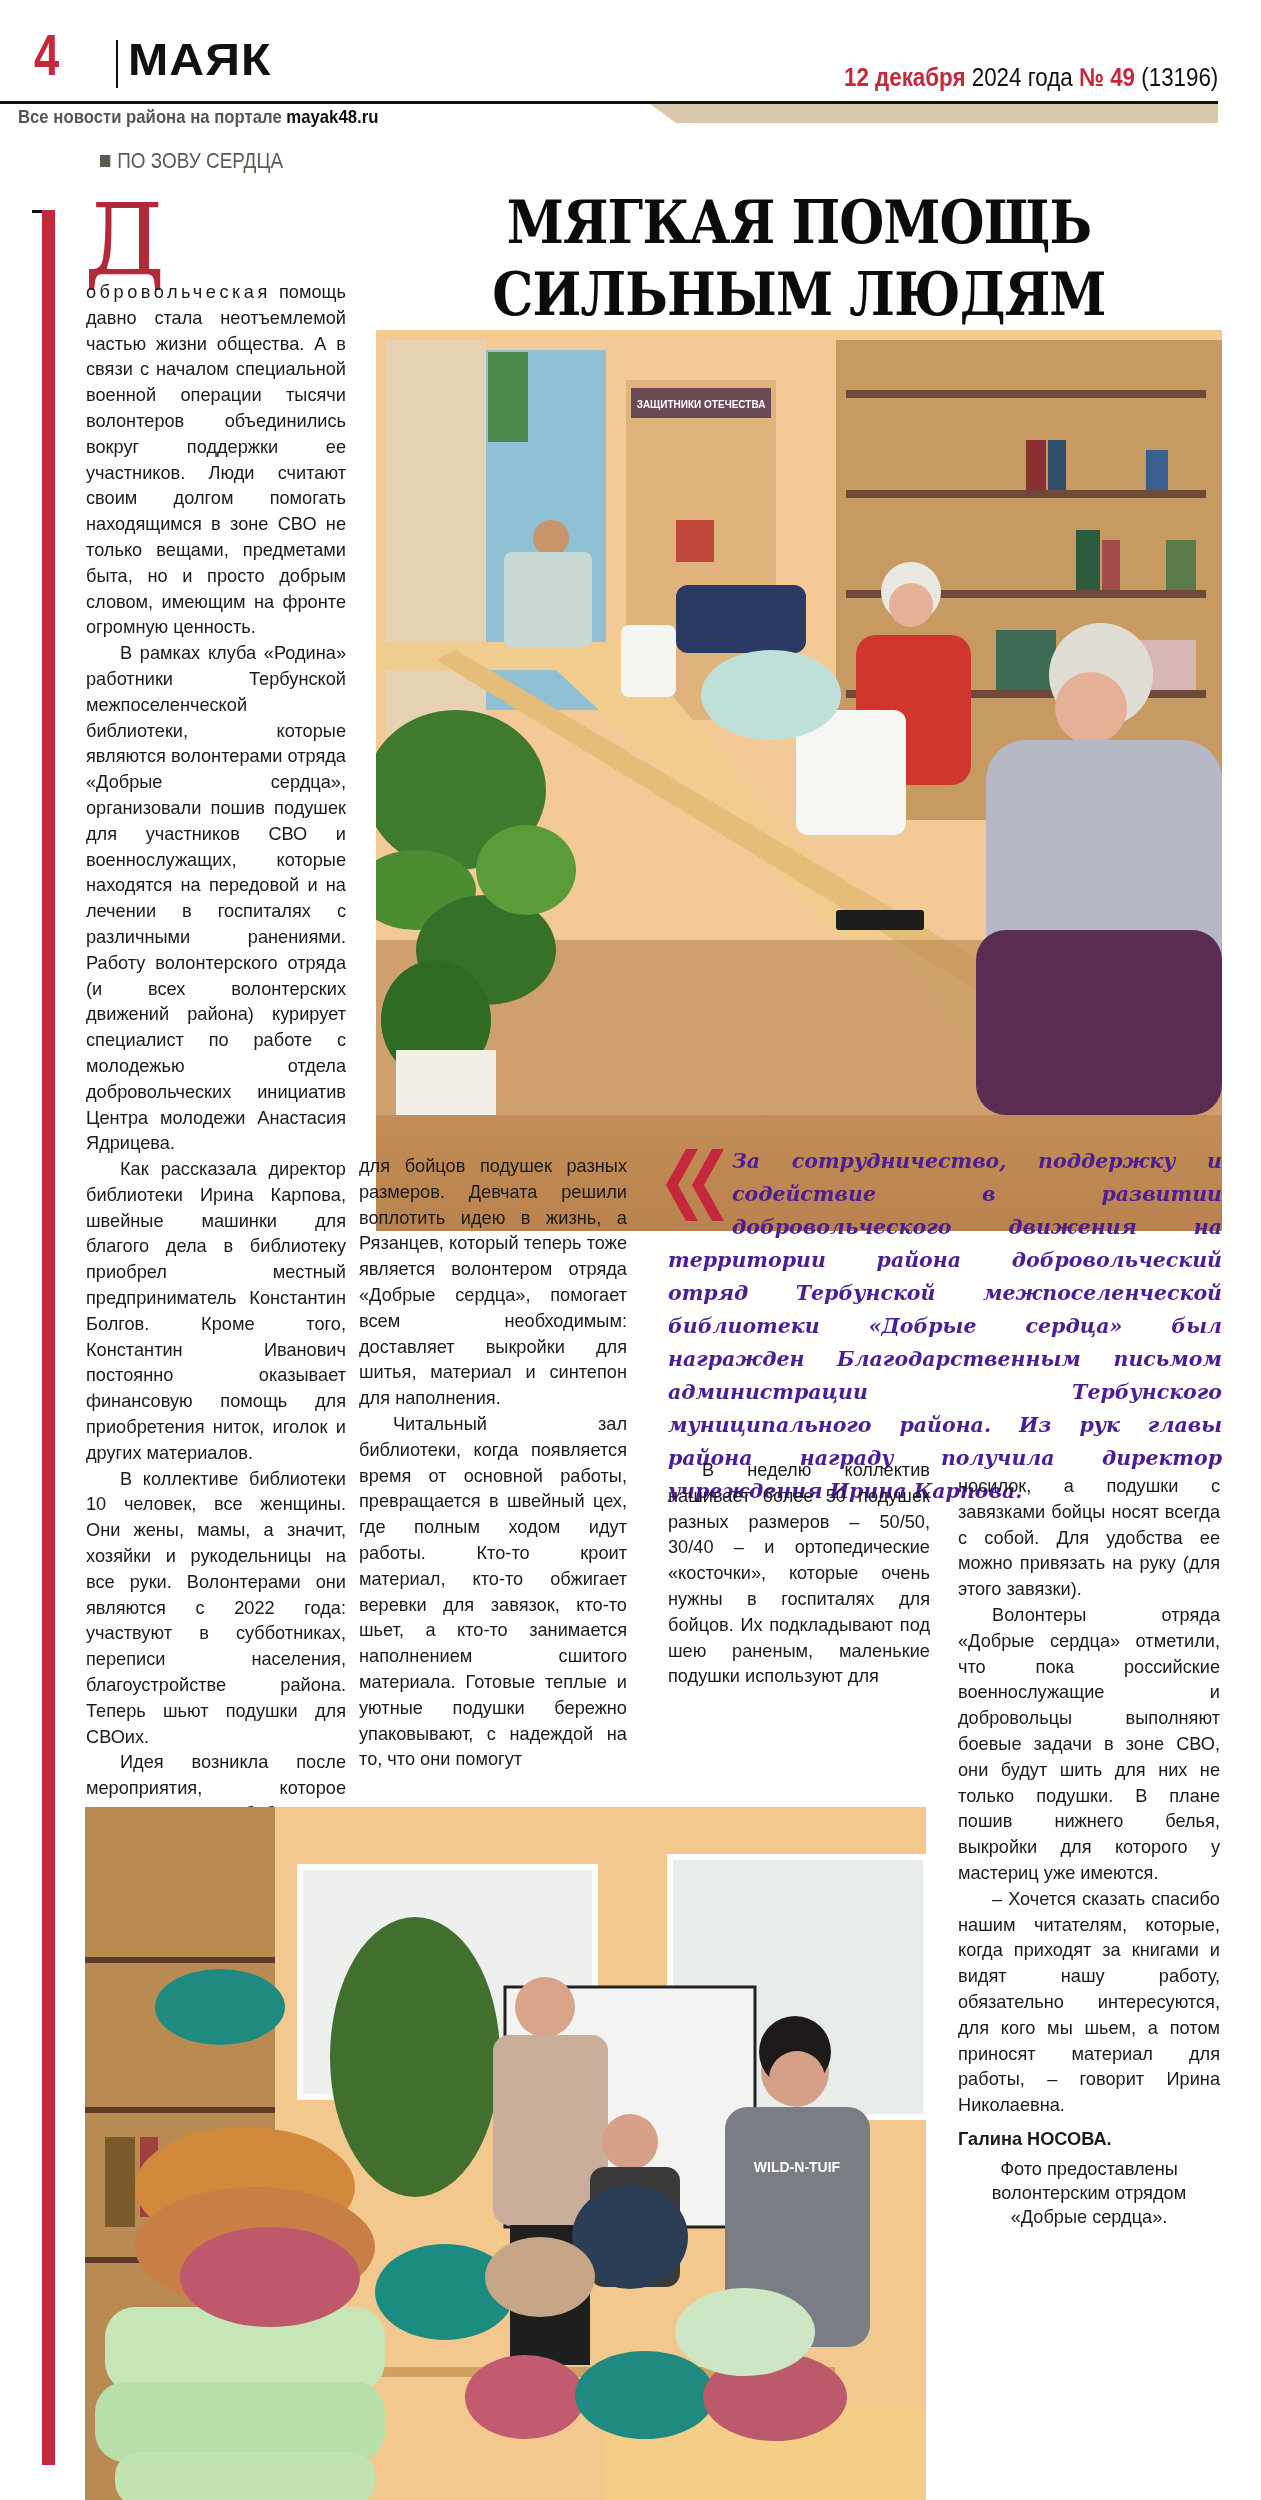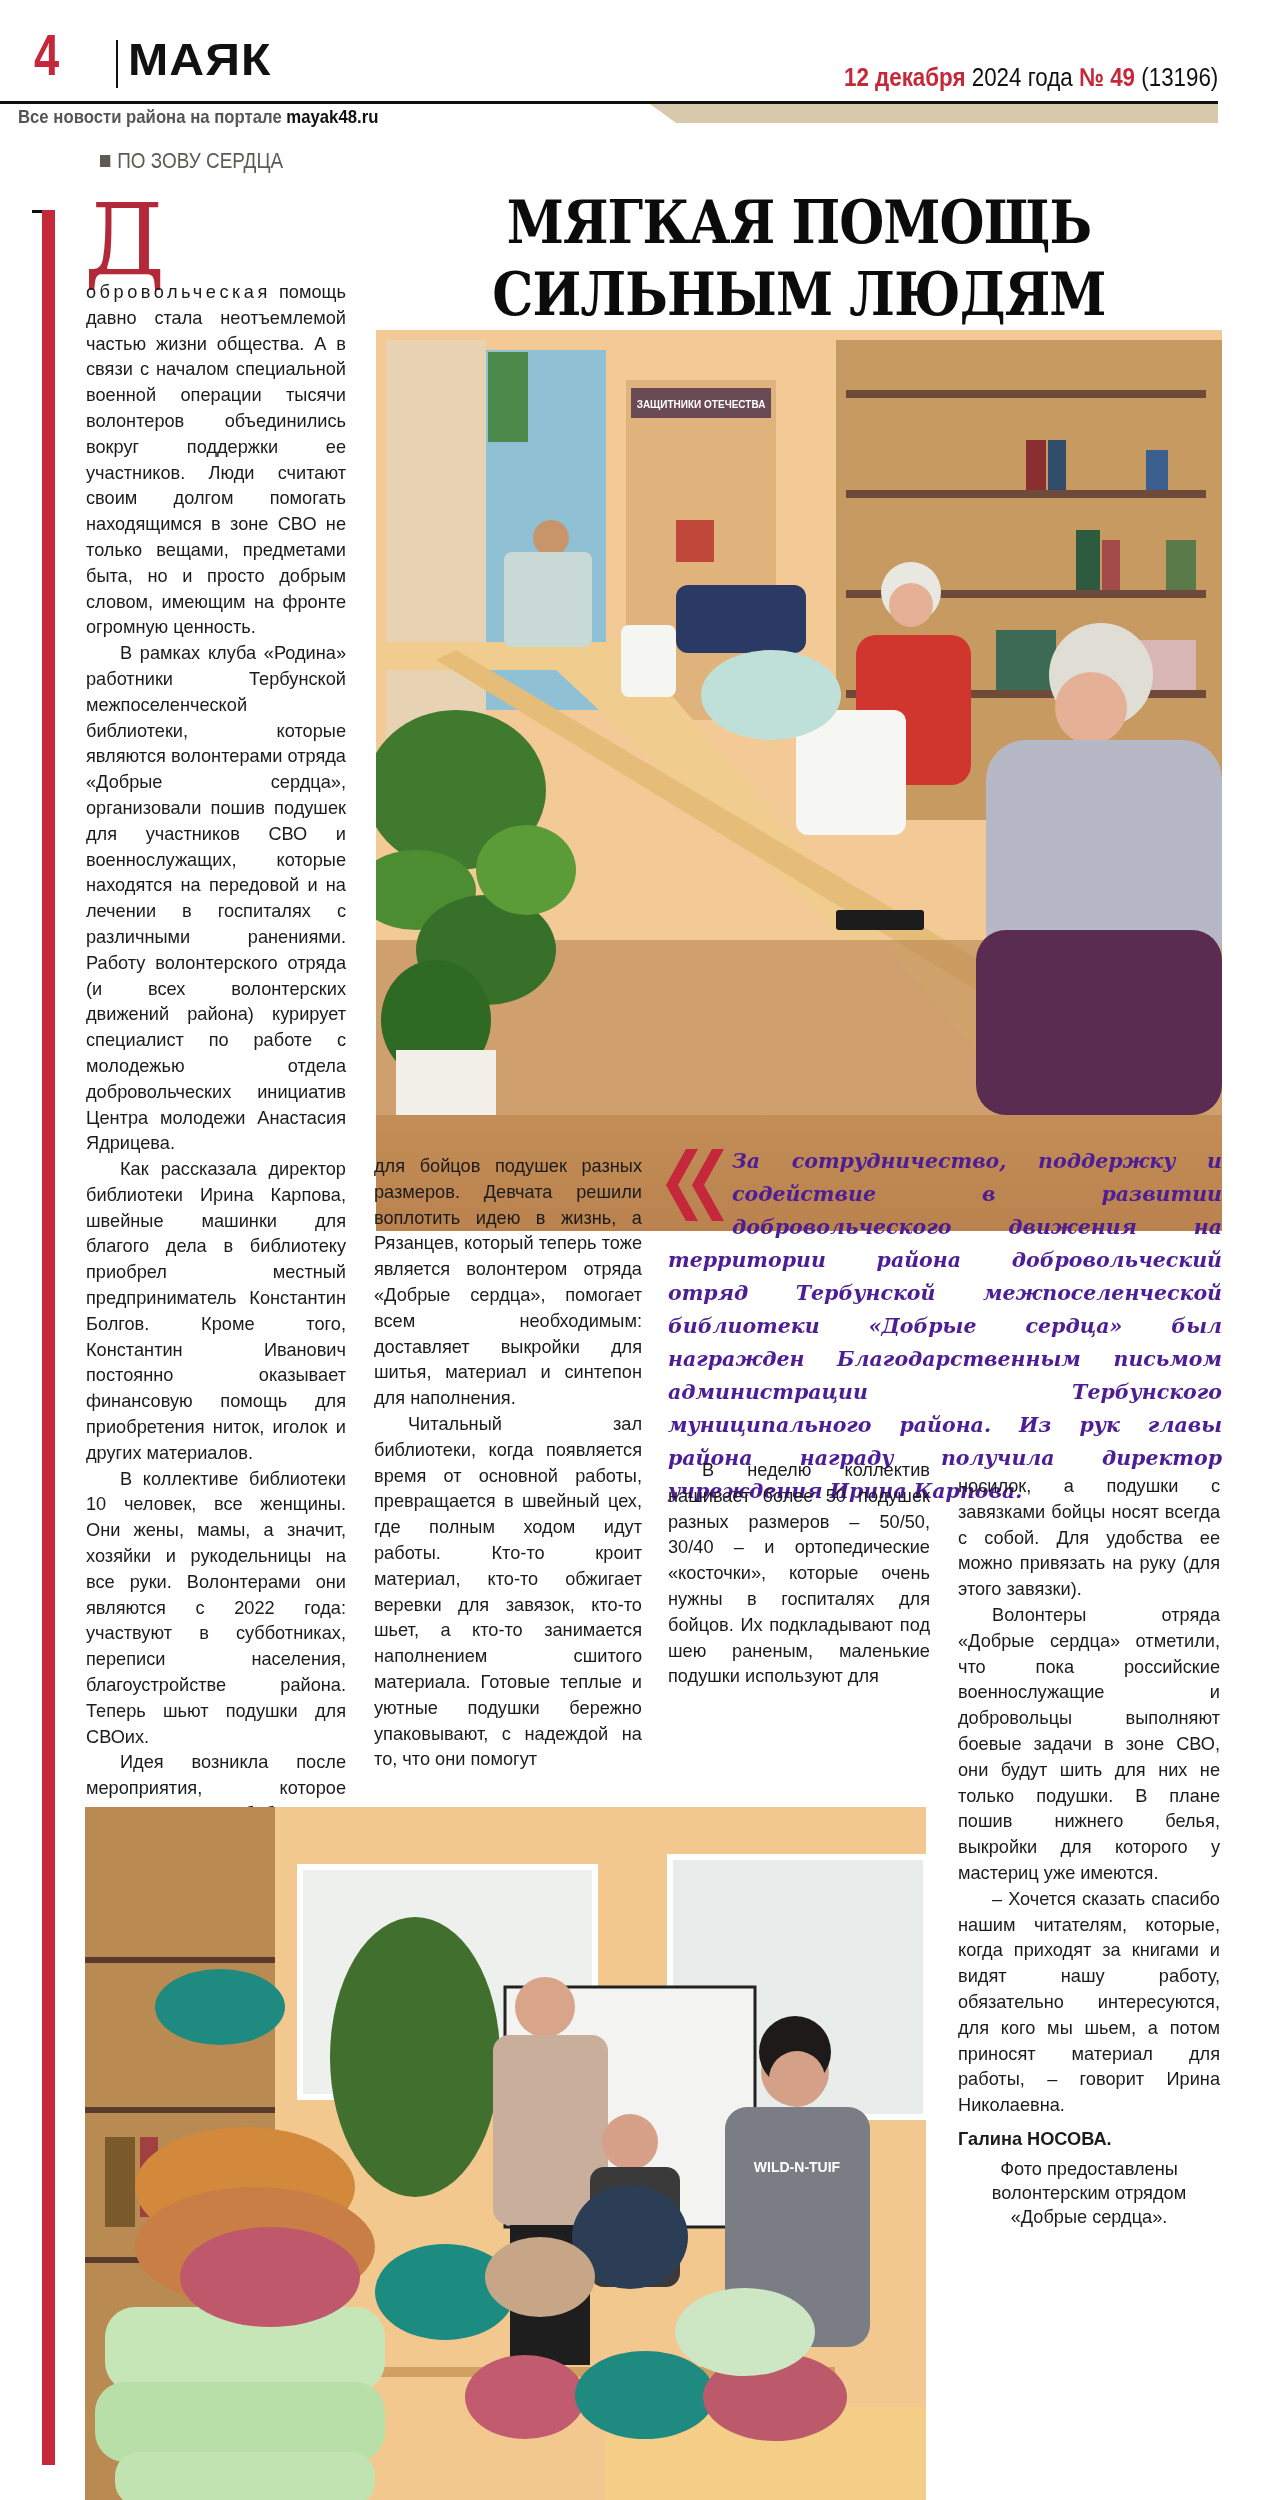--- a/index.html
+++ b/index.html
@@ -29,21 +29,21 @@
   .red-bar-cap { left: 32px; top: 210px; width: 22px; height: 3px; background: #111; }
 
   
   .headline { left: 376px; top: 186px; width: 846px; text-align: center; font-family: "DejaVu Serif", serif; font-weight: 700; font-size: 60px; line-height: 72px; letter-spacing: -1px; transform: scaleX(0.86); transform-origin: center top; color: #0b0b0b; }
 
   
   .col { font-size: 18.2px; line-height: 25.8px; color: #1b1b1b; text-align: justify; hyphens: manual; }
   .col p { text-indent: 34px; }
   .col p.noindent { text-indent: 0; }
   .col1 { left: 86px; top: 196px; width: 260px; }
-  .col2 { left: 374px; top: 1154px; width: 268px; }
+  .col2 { left: 359px; top: 1154px; width: 268px; }
   .col3 { left: 668px; top: 1458px; width: 262px; }
   .col4 { left: 958px; top: 1474px; width: 262px; }
 
   .dropcap { float: left; font-family: "DejaVu Serif", serif; font-size: 100px; line-height: 80px; color: #b22a3a; margin: 0px 8px 0 -2px; padding-top: 4px; }
   .lead-first { letter-spacing: 3.5px; }
 
   .signature { text-align: left; font-weight: 700; text-indent: 0 !important; margin-top: 8px; }
   .credit { text-align: center; font-weight: 400; text-indent: 0 !important; margin-top: 4px; line-height: 24px; }
 
   

